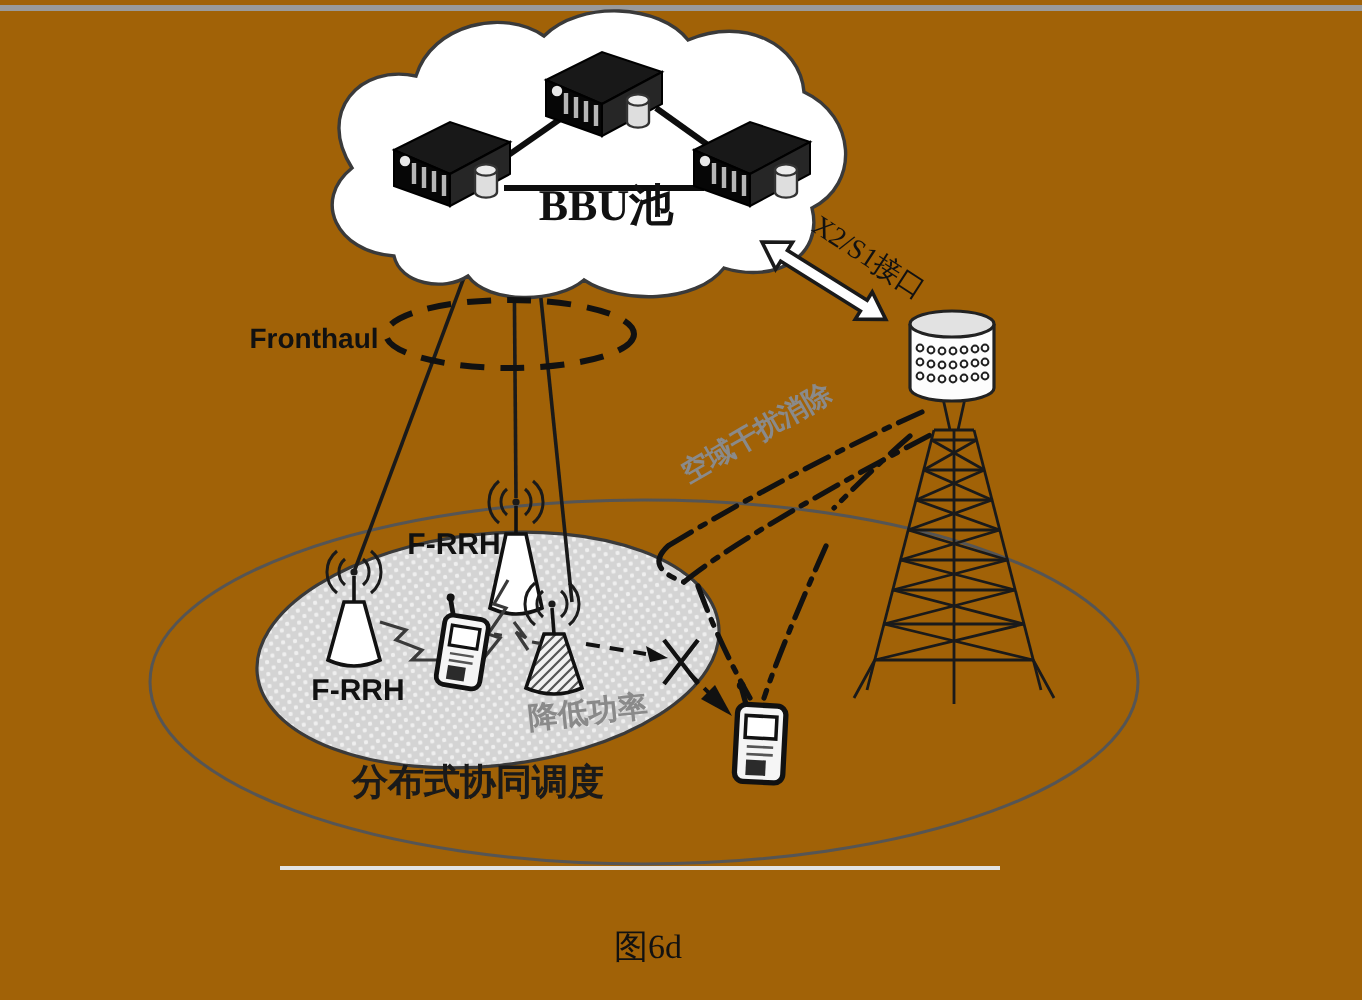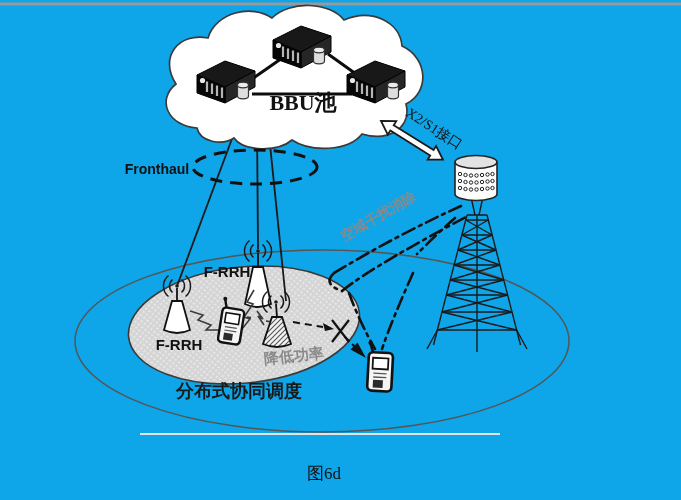--- a/index.html
+++ b/index.html
@@ -1,16 +1,16 @@
 <!DOCTYPE html>
 <html><head>
 <meta charset="utf-8">
 <style>
   html,body{margin:0;padding:0;background:#fff;}
-  .page{position:relative;width:681px;height:500px;background:#0ea5e9;overflow:hidden;
+  .page{position:relative;width:681px;height:500px;background:#a16207;overflow:hidden;
         font-family:"Liberation Sans",sans-serif;}
   svg{display:block;}
   text{user-select:none;}
   .lbl-bold{font-family:"Liberation Sans",sans-serif;font-weight:bold;fill:#111;}
   .lbl-serif{font-family:"Liberation Serif",serif;fill:#111;}
   .lbl-gray{font-family:"Liberation Serif",serif;font-weight:bold;fill:#8a8a8a;}
   .lbl-cjk{font-family:"Liberation Serif",serif;font-weight:bold;fill:#1a1a1a;}
 </style>
 </head>
 <body>

